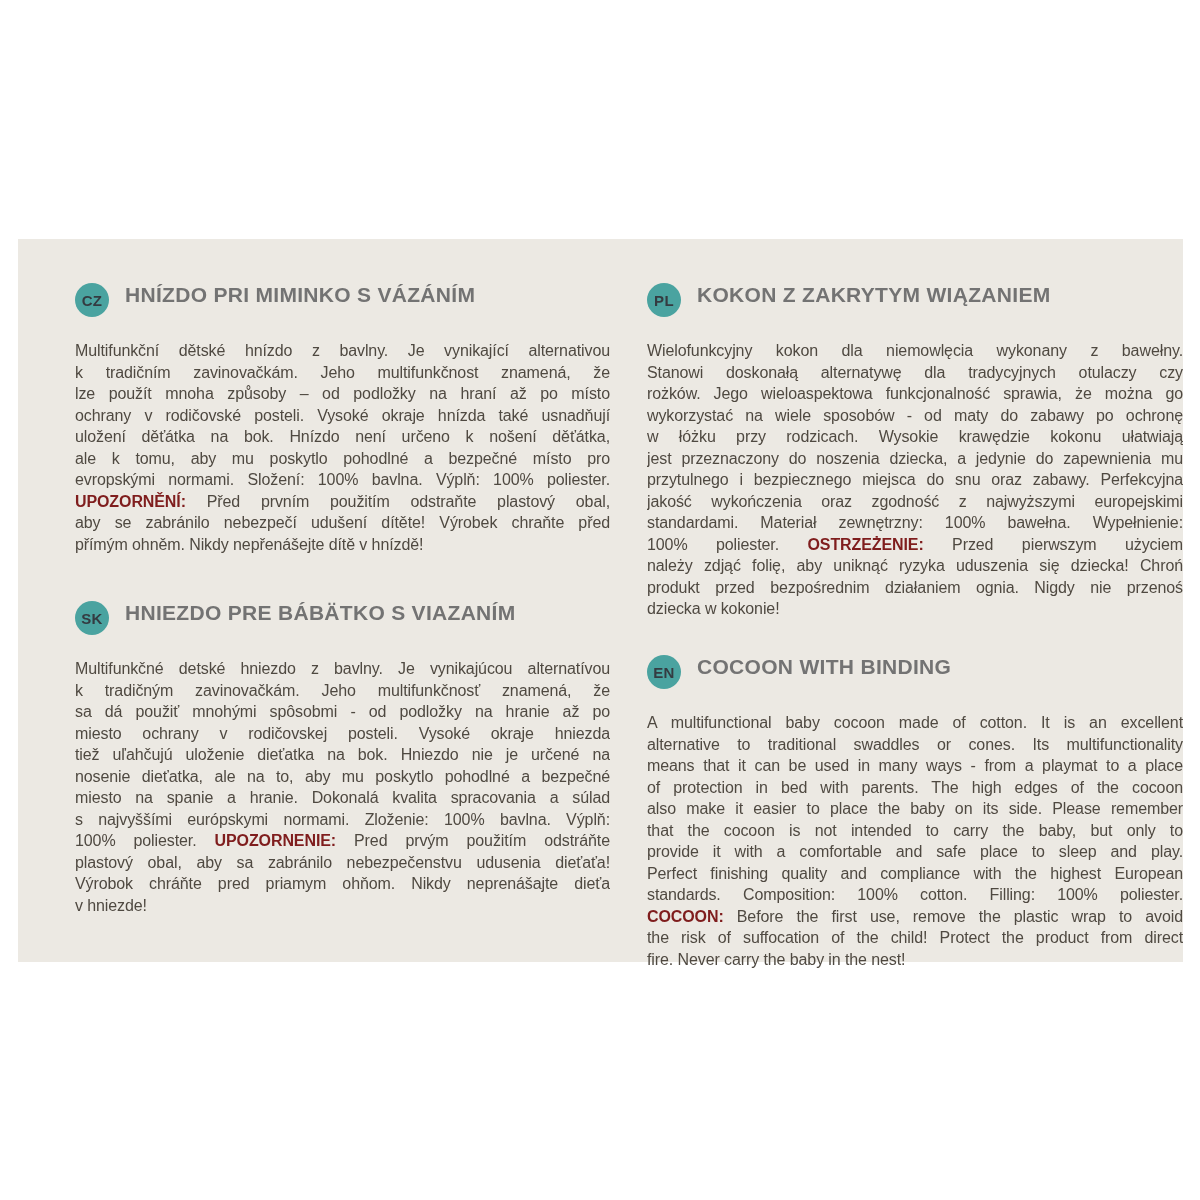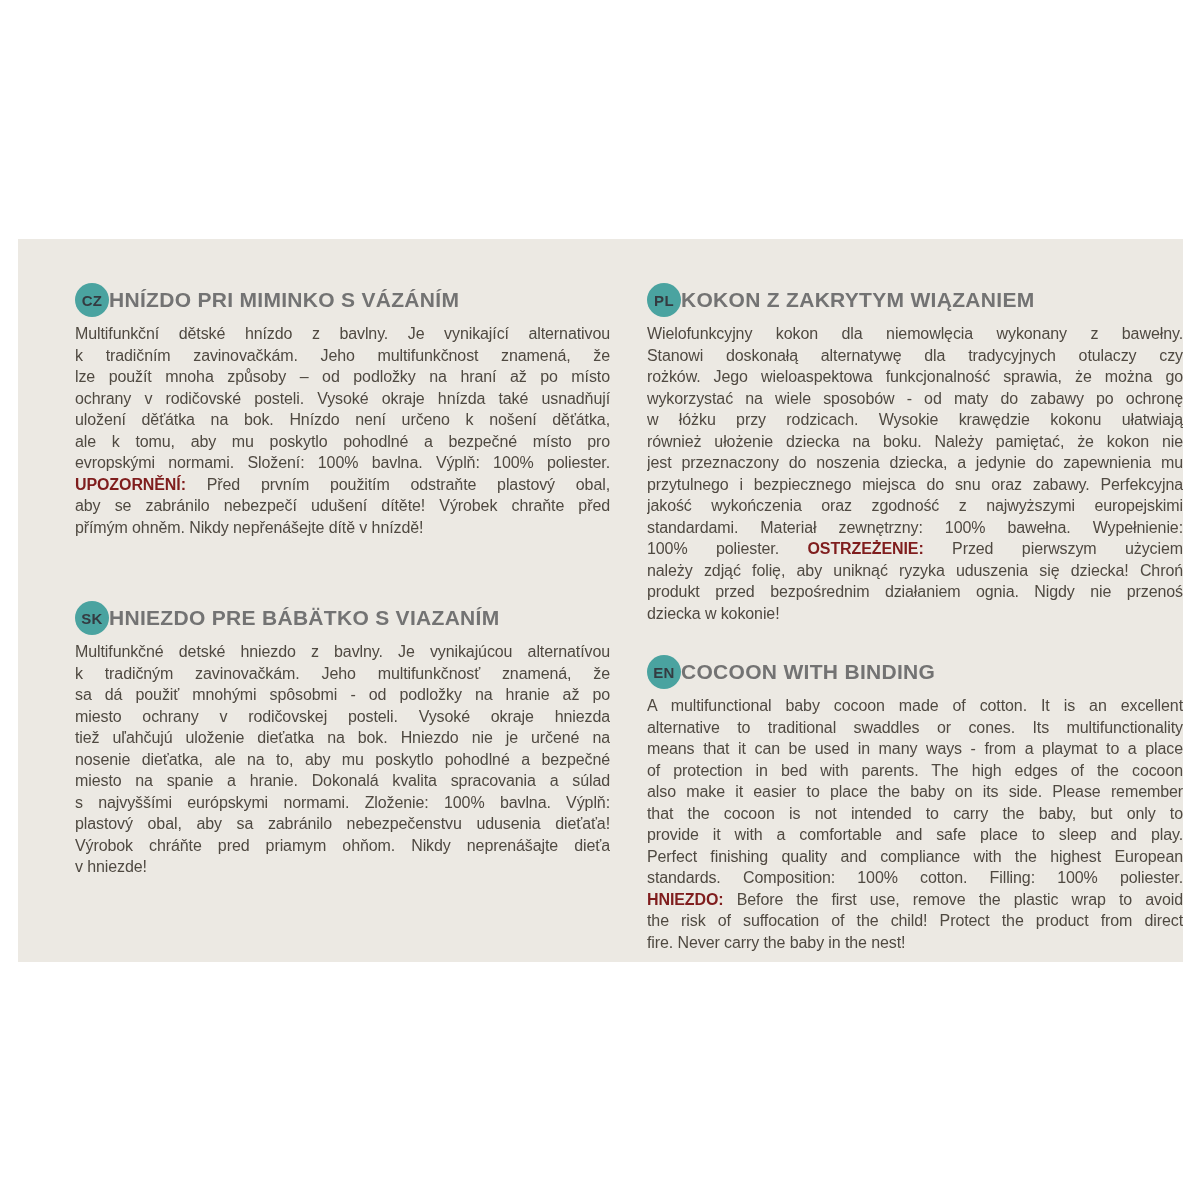--- a/index.html
+++ b/index.html
@@ -19,21 +19,22 @@
     height: 723px;
     background: #ece9e3;
   }
   .sec { position: absolute; }
   .sec-cz { left: 57px; top:  44px; width: 535px; }
   .sec-sk { left: 57px; top: 362px; width: 535px; }
   .sec-pl { left: 629px; top:  44px; width: 536px; }
   .sec-en { left: 629px; top: 416px; width: 536px; }
   .sec-header {
     display: flex;
-    align-items: center;
+    align-items: flex-start;
+    gap: 16px;
     height: 34px;
   }
   .badge {
     flex: 0 0 auto;
     width: 34px;
     height: 34px;
     border-radius: 50%;
     background: #4aa3a0;
     color: #343b41;
     font-size: 15px;
@@ -44,21 +45,21 @@
     justify-content: center;
   }
   .heading {
     color: #737373;
     font-size: 21px;
     font-weight: 700;
     letter-spacing: 0.3px;
     white-space: nowrap;
   }
   .body-text {
-    margin-top: 6px;
+    margin-top: 23px;
     color: #4f4941;
     font-size: 16px;
     line-height: 21.5px;
     letter-spacing: -0.1px;
   }
   .body-text .line {
     text-align: justify;
     text-align-last: justify;
     overflow: hidden;
     white-space: normal;
@@ -104,38 +105,38 @@
       </div>
       <div class="body-text">
           <div class="line">Multifunkčné detské hniezdo z bavlny. Je vynikajúcou alternatívou</div>
           <div class="line">k tradičným zavinovačkám. Jeho multifunkčnosť znamená, že</div>
           <div class="line">sa dá použiť mnohými spôsobmi - od podložky na hranie až po</div>
           <div class="line">miesto ochrany v rodičovskej posteli. Vysoké okraje hniezda</div>
           <div class="line">tiež uľahčujú uloženie dieťatka na bok. Hniezdo nie je určené na</div>
           <div class="line">nosenie dieťatka, ale na to, aby mu poskytlo pohodlné a bezpečné</div>
           <div class="line">miesto na spanie a hranie. Dokonalá kvalita spracovania a súlad</div>
           <div class="line">s najvyššími európskymi normami. Zloženie: 100% bavlna. Výplň:</div>
+          <div class="line">100% poliester. <b>UPOZORNENIE:</b> Pred prvým použitím odstráňte</div>
           <div class="line">plastový obal, aby sa zabránilo nebezpečenstvu udusenia dieťaťa!</div>
           <div class="line">Výrobok chráňte pred priamym ohňom. Nikdy neprenášajte dieťa</div>
           <div class="line last">v hniezde!</div>
         </div>
     </section>
 
     <section class="sec sec-pl">
       <div class="sec-header">
         <div class="badge">PL</div>
         <div class="heading">KOKON Z ZAKRYTYM WIĄZANIEM</div>
       </div>
       <div class="body-text">
           <div class="line">Wielofunkcyjny kokon dla niemowlęcia wykonany z bawełny.</div>
           <div class="line">Stanowi doskonałą alternatywę dla tradycyjnych otulaczy czy</div>
           <div class="line">rożków. Jego wieloaspektowa funkcjonalność sprawia, że można go</div>
           <div class="line">wykorzystać na wiele sposobów - od maty do zabawy po ochronę</div>
           <div class="line">w łóżku przy rodzicach. Wysokie krawędzie kokonu ułatwiają</div>
-          <div class="line">również ułożenie dziecka na boku. Należy pamiętać, że kokon nie</div>
           <div class="line">jest przeznaczony do noszenia dziecka, a jedynie do zapewnienia mu</div>
           <div class="line">przytulnego i bezpiecznego miejsca do snu oraz zabawy. Perfekcyjna</div>
           <div class="line">jakość wykończenia oraz zgodność z najwyższymi europejskimi</div>
           <div class="line">standardami. Materiał zewnętrzny: 100% bawełna. Wypełnienie:</div>
           <div class="line">100% poliester. <b>OSTRZEŻENIE:</b> Przed pierwszym użyciem</div>
           <div class="line">należy zdjąć folię, aby uniknąć ryzyka uduszenia się dziecka! Chroń</div>
           <div class="line">produkt przed bezpośrednim działaniem ognia. Nigdy nie przenoś</div>
           <div class="line last">dziecka w kokonie!</div>
         </div>
     </section>
@@ -148,20 +149,20 @@
       <div class="body-text">
           <div class="line">A multifunctional baby cocoon made of cotton. It is an excellent</div>
           <div class="line">alternative to traditional swaddles or cones. Its multifunctionality</div>
           <div class="line">means that it can be used in many ways - from a playmat to a place</div>
           <div class="line">of protection in bed with parents. The high edges of the cocoon</div>
           <div class="line">also make it easier to place the baby on its side. Please remember</div>
           <div class="line">that the cocoon is not intended to carry the baby, but only to</div>
           <div class="line">provide it with a comfortable and safe place to sleep and play.</div>
           <div class="line">Perfect finishing quality and compliance with the highest European</div>
           <div class="line">standards. Composition: 100% cotton. Filling: 100% poliester.</div>
-          <div class="line"><b>HNIEZDO:</b> Before the first use, remove the plastic wrap to avoid</div>
+          <div class="line"><b>COCOON:</b> Before the first use, remove the plastic wrap to avoid</div>
           <div class="line">the risk of suffocation of the child! Protect the product from direct</div>
           <div class="line last">fire. Never carry the baby in the nest!</div>
         </div>
     </section>
 
   </div>
 </div>
 
 </body></html>

